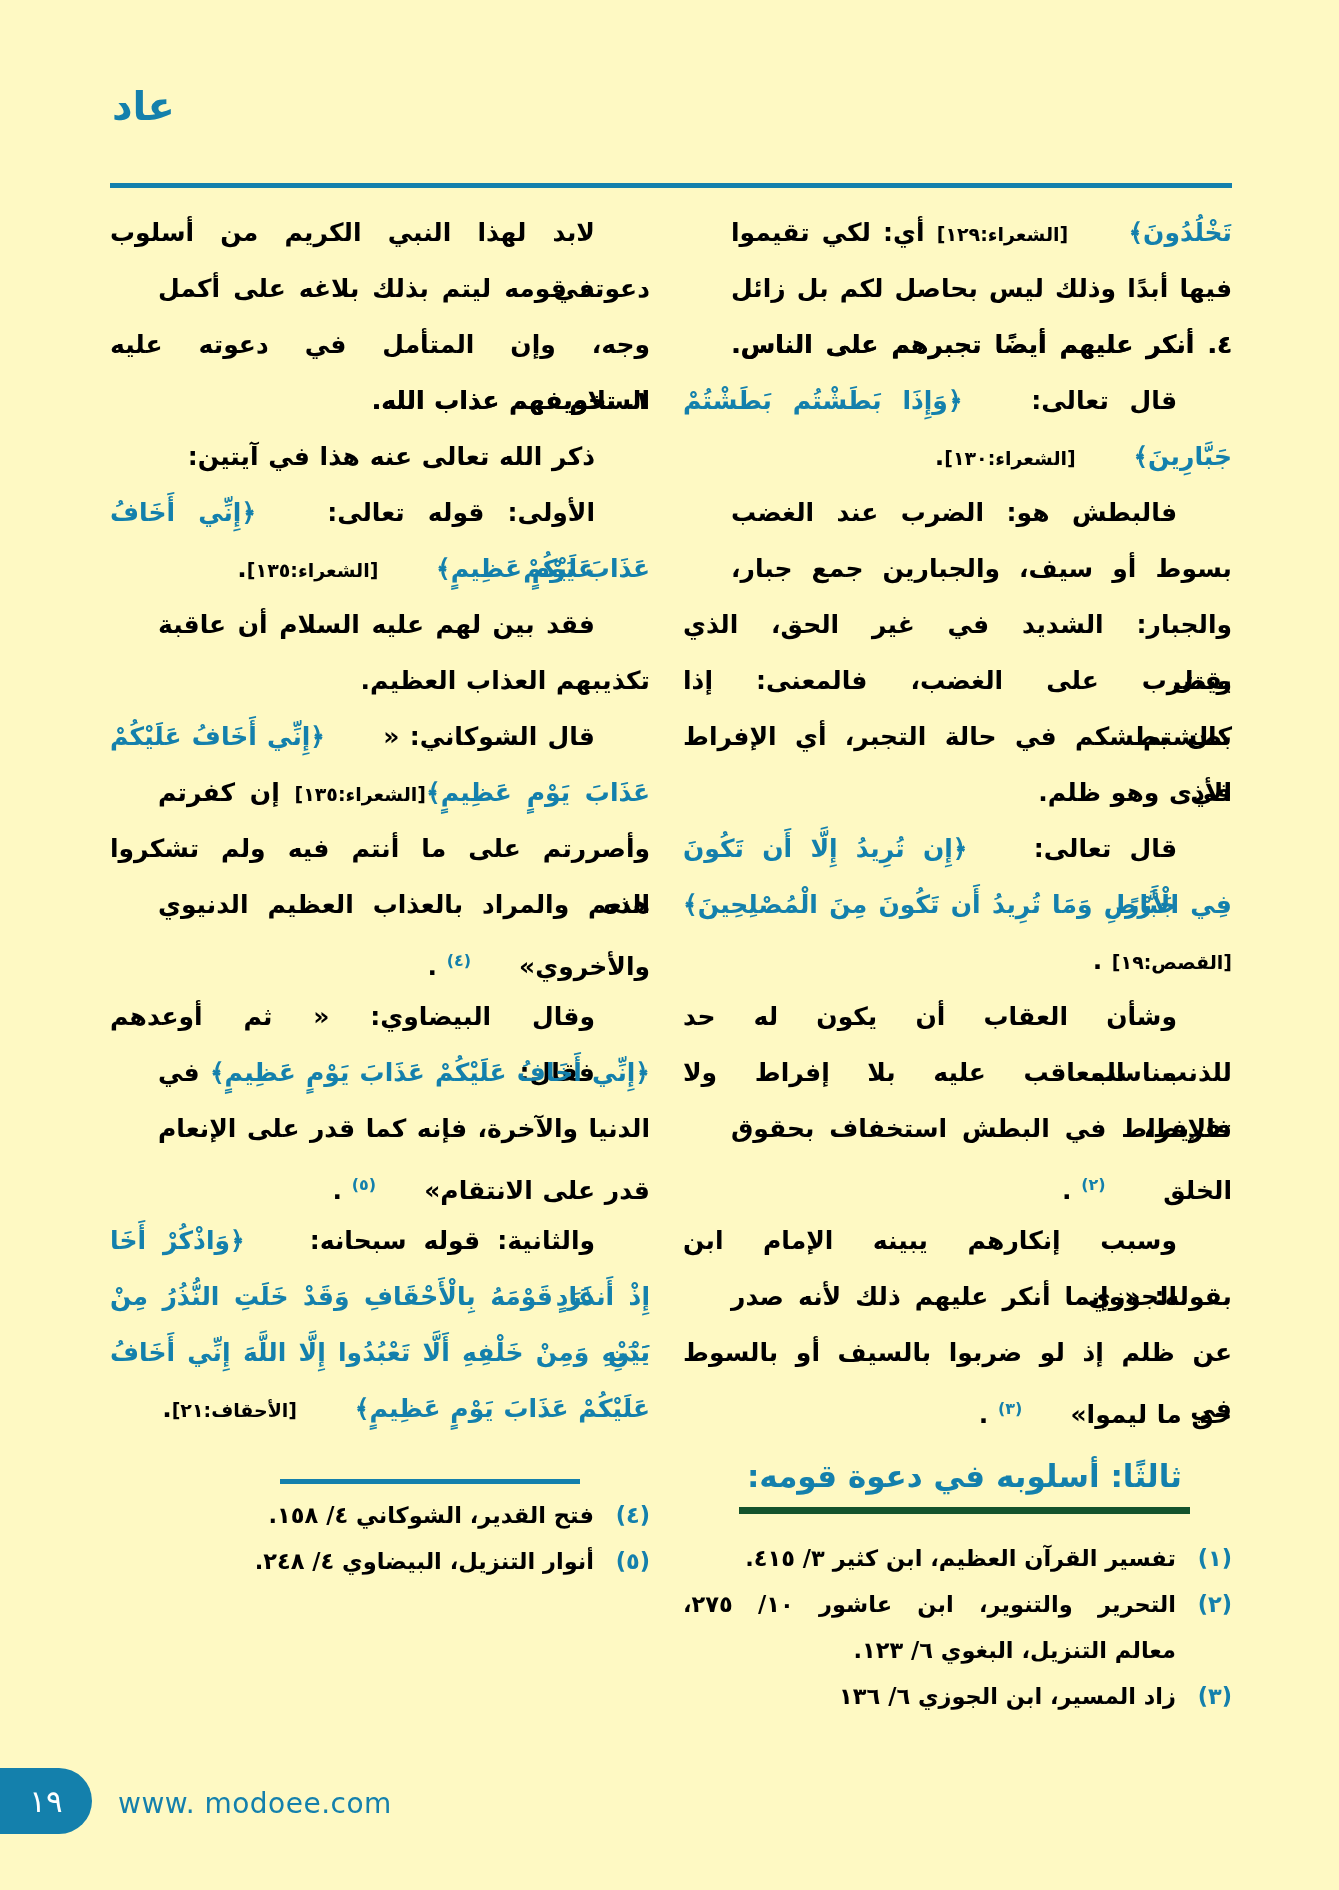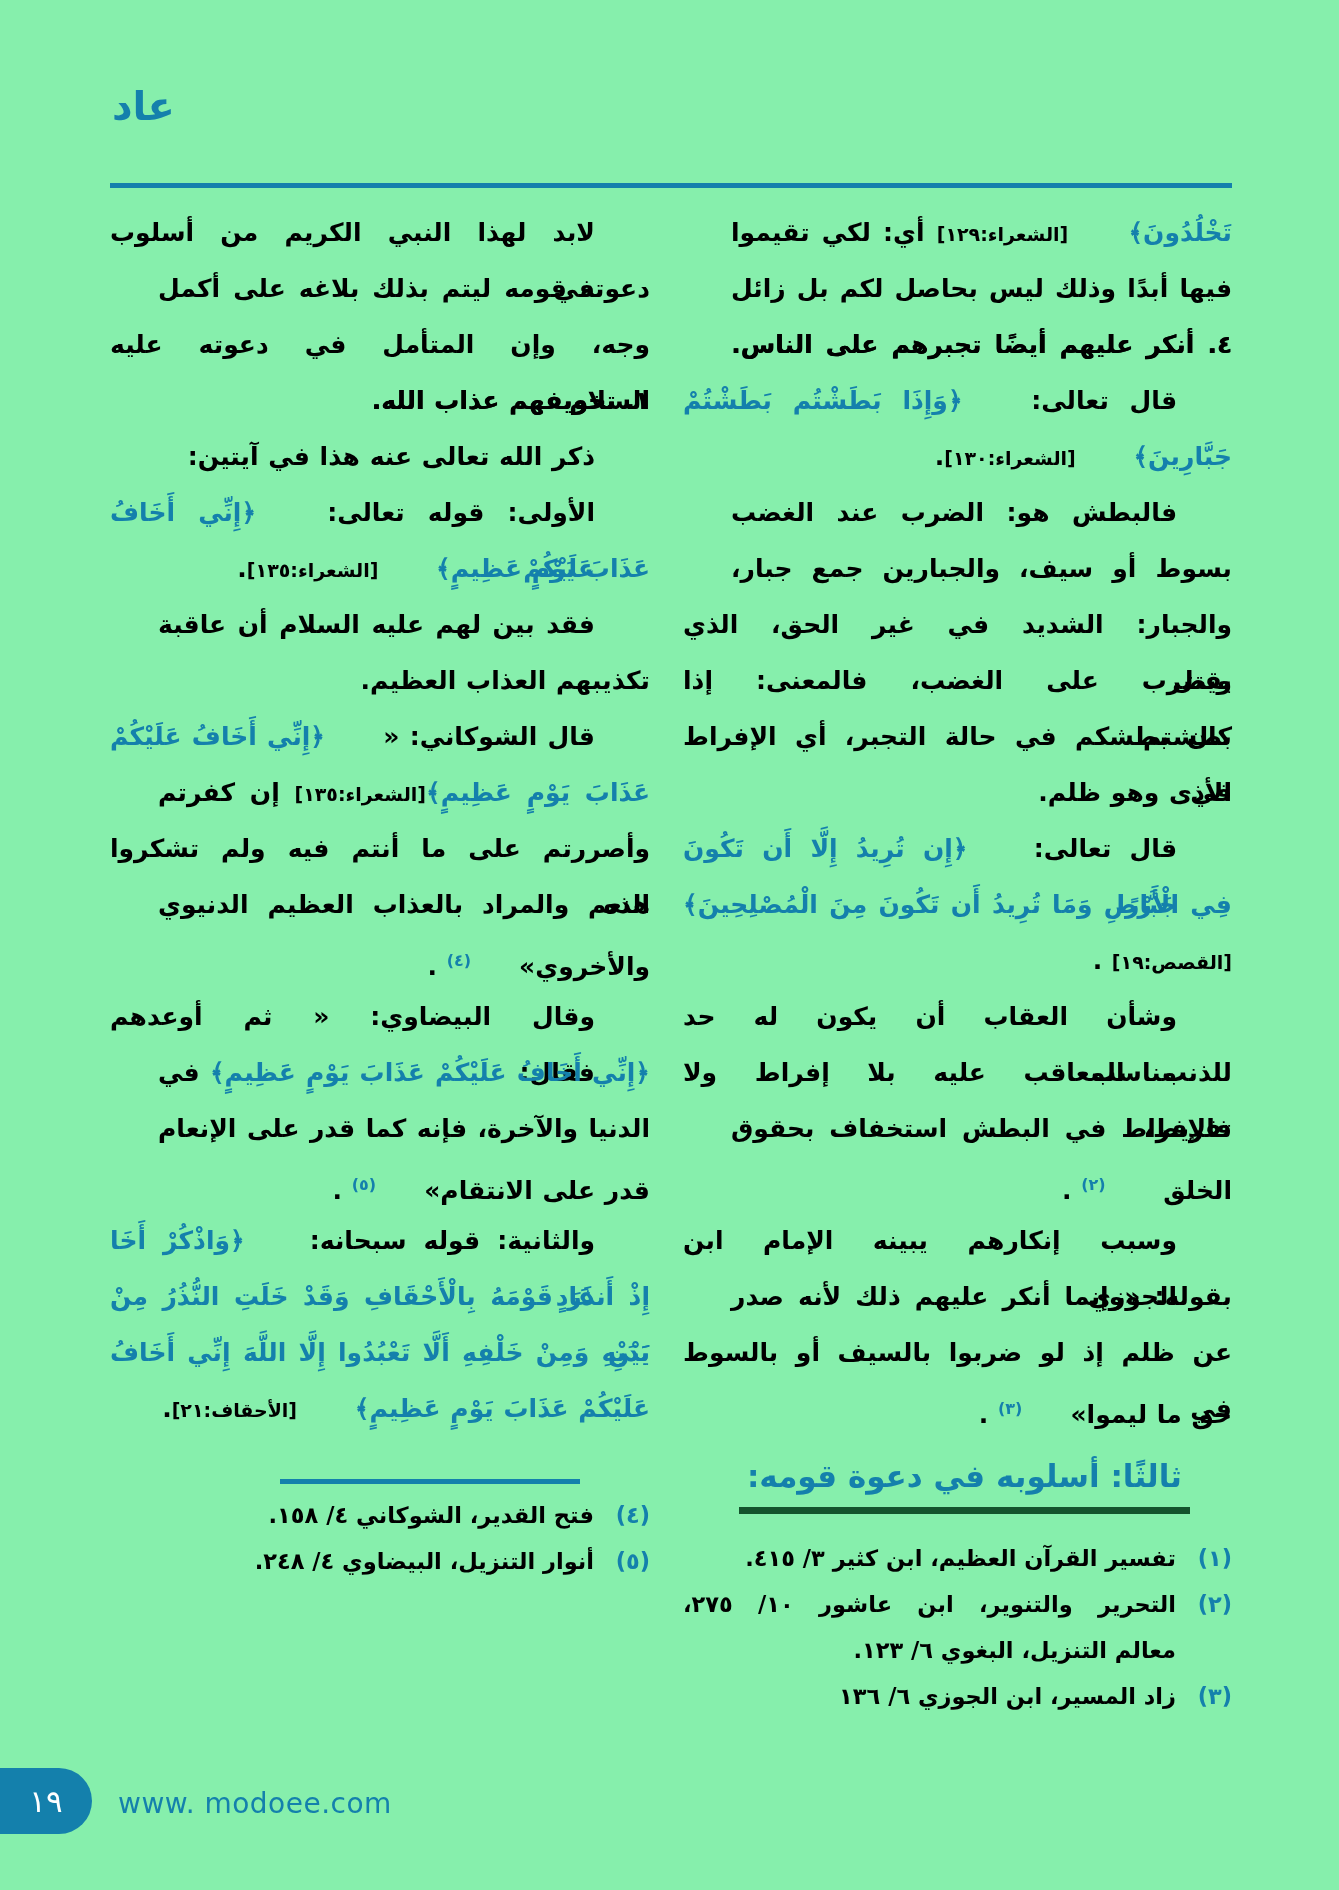--- a/index.html
+++ b/index.html
@@ -1,17 +1,17 @@
 <!DOCTYPE html>
 <html lang="ar"><head>
 <meta charset="utf-8">
 <style>
   html,body{margin:0;padding:0;background:#e8e8e8;}
   .page{
-    position:relative;width:1339px;height:1890px;background:#86efac;
+    position:relative;width:1339px;height:1890px;background:#fef9c3;
     font-family:"DejaVu Sans",sans-serif;overflow:hidden;margin:0 auto;
   }
   .header-title{
     position:absolute;top:86px;left:112px;color:#1480ac;
     font-size:40px;font-weight:bold;direction:rtl;line-height:1;
   }
   .header-rule{position:absolute;top:183px;left:110px;width:1122px;height:5px;background:#1480ac;}
   .columns{
     position:absolute;top:205px;left:110px;width:1122px;
     display:flex;direction:rtl;gap:33px;color:#000;

